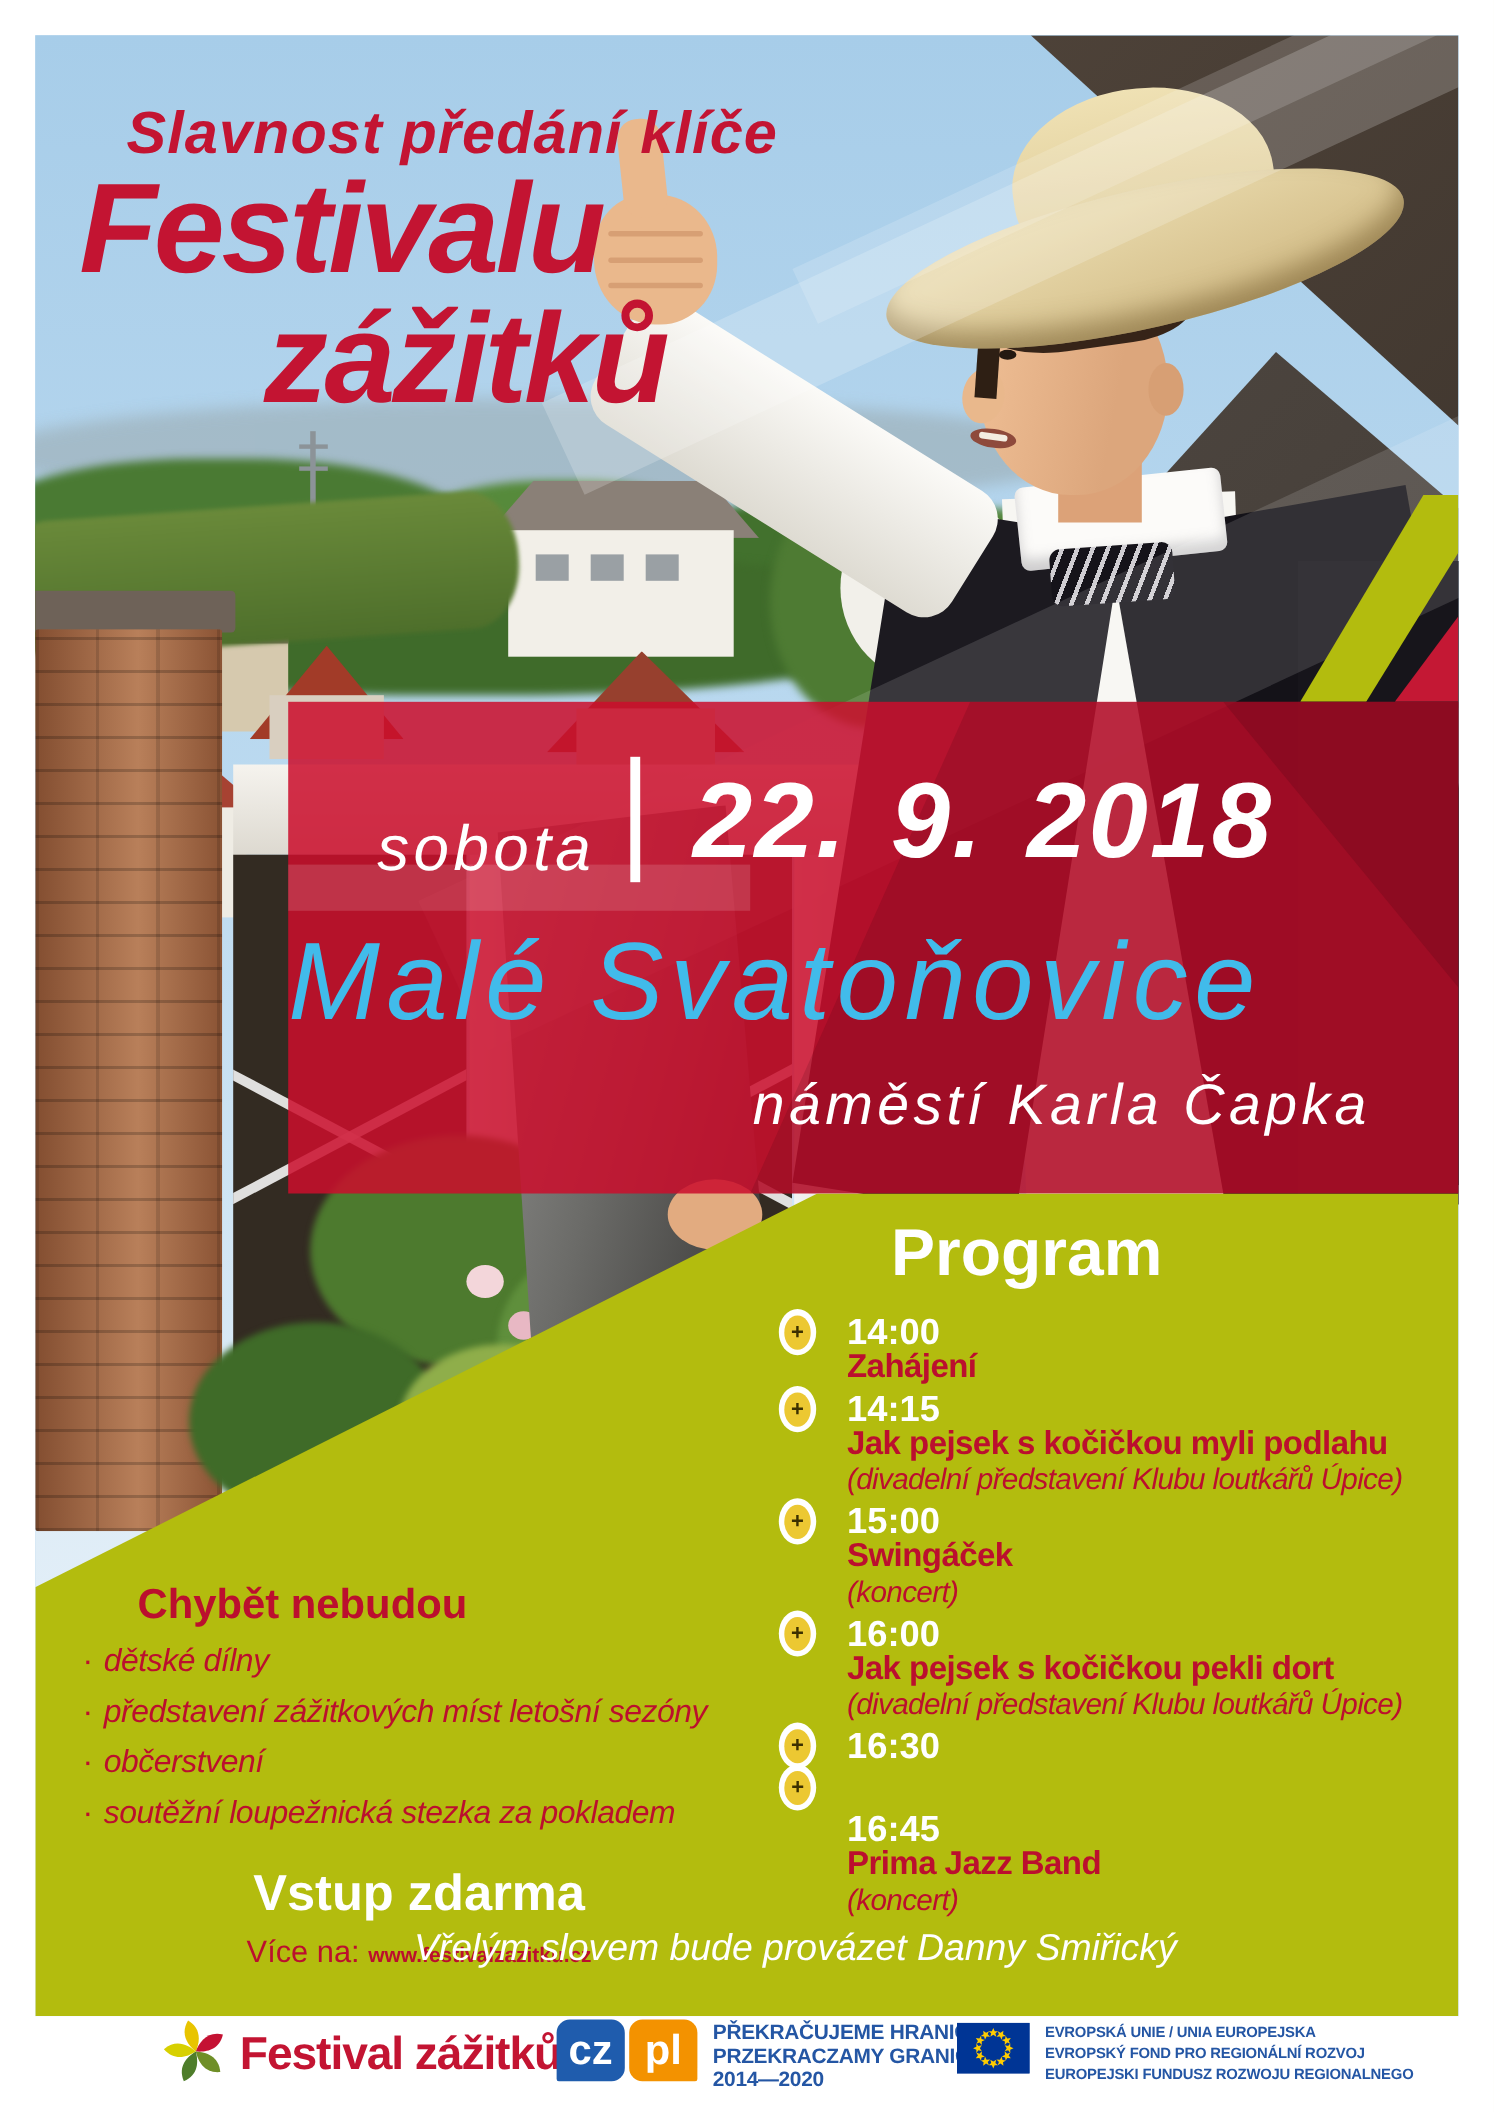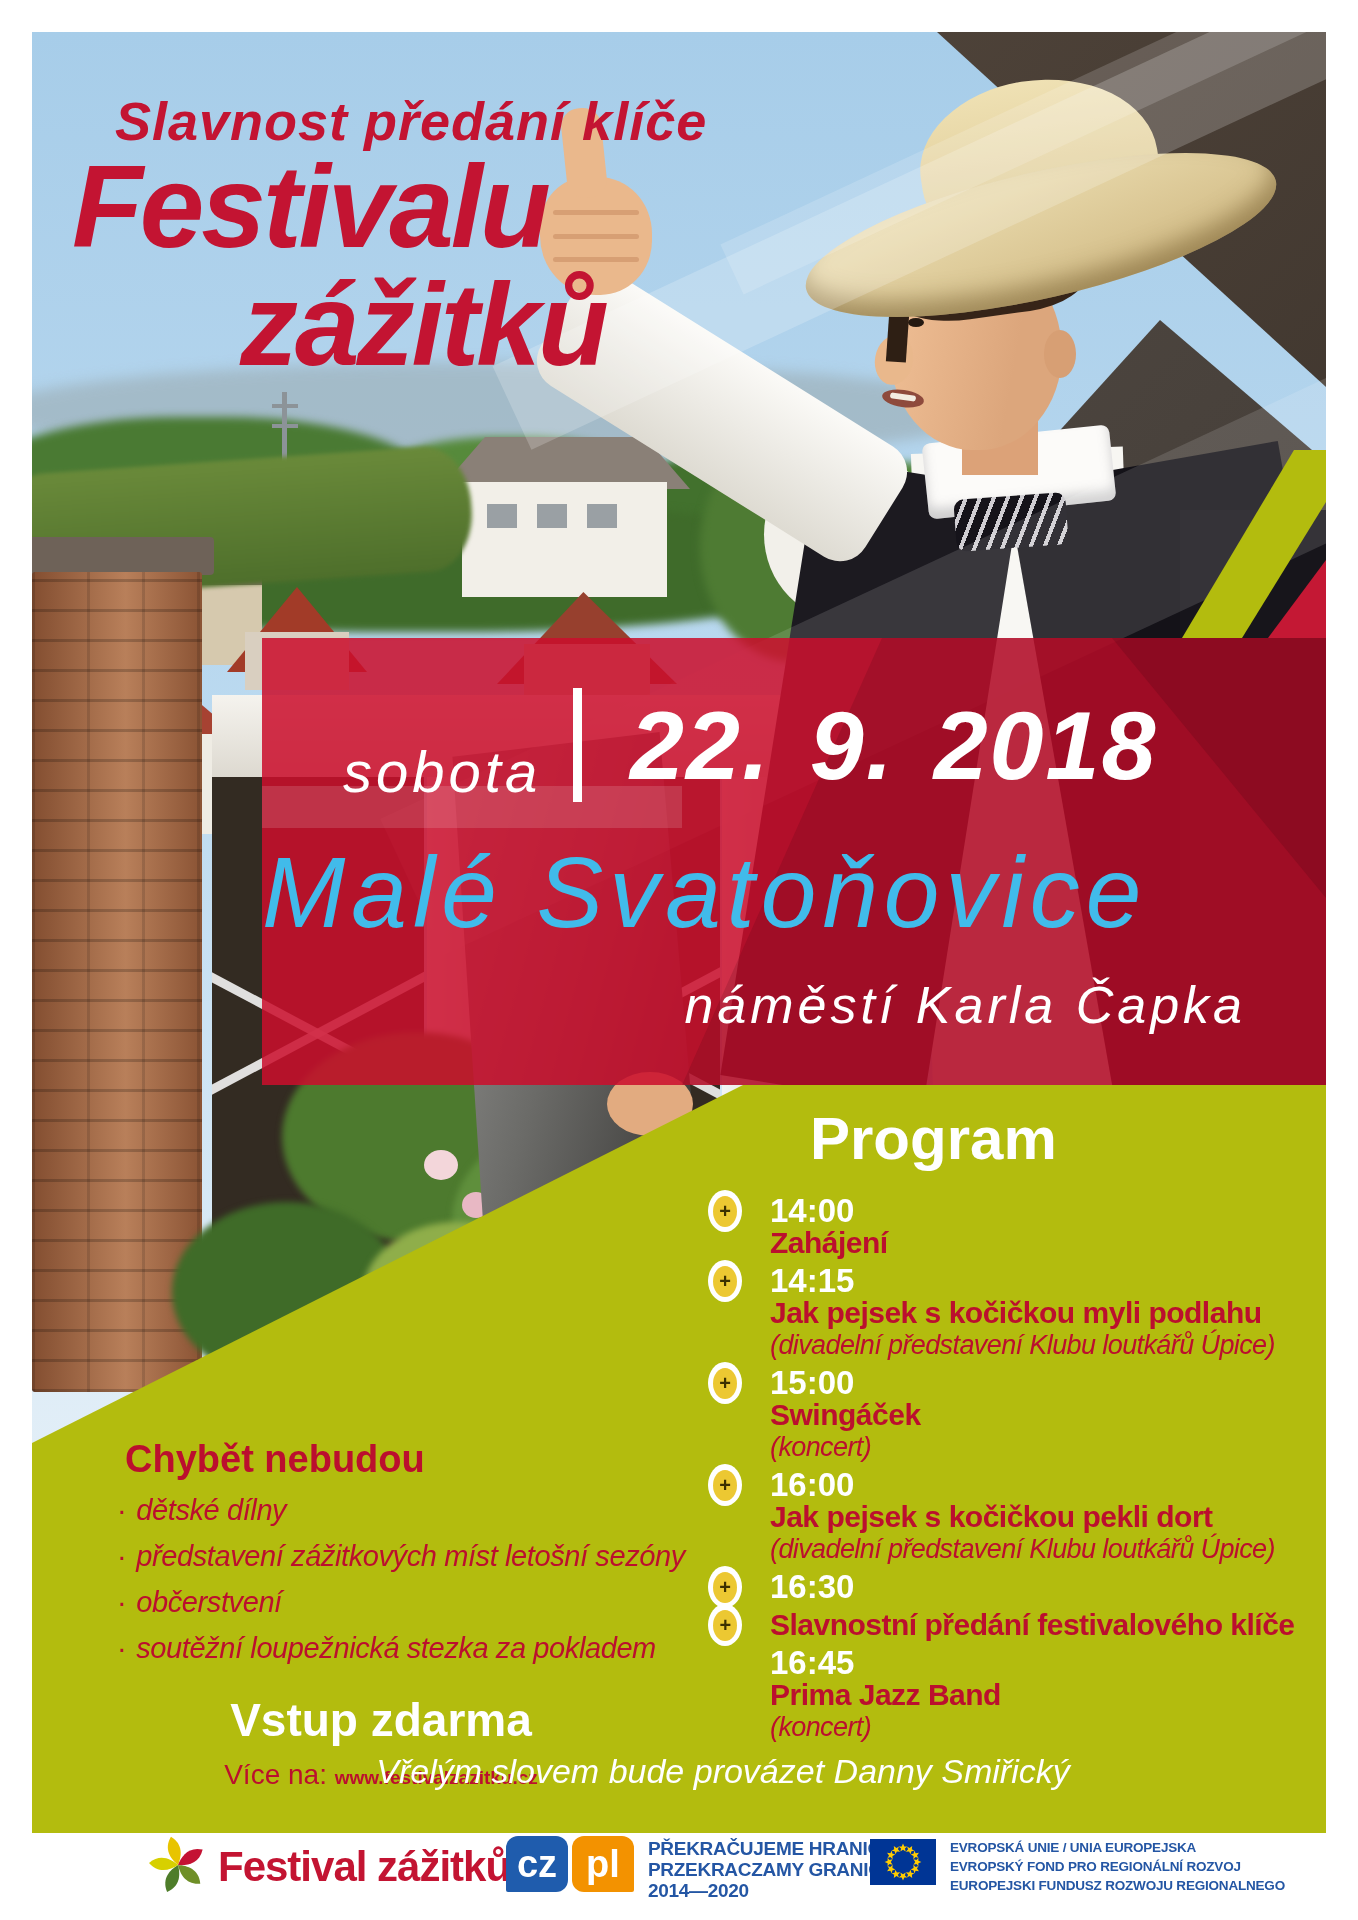--- a/index.html
+++ b/index.html
@@ -158,21 +158,21 @@
   .prow.title{font-size:30px;font-weight:700;color:var(--dark-red-text,#bb0f2e);letter-spacing:-.5px;}
   .prow.title.has-bullet{margin-top:6px;}
   .prow.note{font-size:27px;font-style:italic;color:var(--dark-red-text,#bb0f2e);letter-spacing:-.6px;}
   .pbullet{position:absolute;left:8px;top:50%;transform:translateY(-50%);width:34px;height:42px;
       background:#fff;border-radius:50%;display:flex;align-items:center;justify-content:center;}
   .pbullet-in{width:24px;height:31px;background:var(--bullet-yellow,#ecc832);border-radius:50%;
       display:flex;align-items:center;justify-content:center;font-size:20px;font-weight:700;color:#3c3000;line-height:1;}
 
   .extras{left:75px;top:1438px;width:612px;}
   .x-head{margin-left:50px;font-size:38px;font-weight:700;color:var(--dark-red-text,#bb0f2e);}
-  .xitem{margin-left:42px;margin-top:12px;font-size:29px;font-style:italic;
+  .xitem{margin-top:12px;font-size:29px;font-style:italic;
       color:var(--dark-red-text,#bb0f2e);letter-spacing:-.4px;line-height:34px;}
   .xitem:first-of-type{margin-top:14px;}
   .xdot{margin-right:10px;font-style:normal;}
   .free{margin-top:28px;text-align:center;font-size:46px;font-weight:700;color:#fff;}
   .more{margin-top:12px;text-align:center;font-size:28px;color:var(--dark-red-text,#bb0f2e);}
   .more b{font-size:19px;}
 
   .hostline{left:0;top:1752px;width:1358px;text-align:center;font-size:34px;font-style:italic;color:#fff;margin-left:44px;}
 
   
@@ -347,21 +347,20 @@
       <div class="prow time">
         <span class="pbullet">
             <span class="pbullet-in">+</span>
           </span>
         <span>16:30</span>
       </div>
       <div class="prow title has-bullet">
         <span class="pbullet">
             <span class="pbullet-in">+</span>
           </span>
-        <span>Slavnostní předání festivalového klíče</span>
       </div>
       <div class="prow time"><span>16:45</span></div>
       <div class="prow title"><span>Prima Jazz Band</span></div>
       <div class="prow note"><span>(koncert)</span></div>
     </div>
   </div>
 
   <div class="abs extras">
     <div class="x-head">Chybět nebudou</div>
     <div class="xitem"><span class="xdot">·</span><span>dětské dílny</span></div>

